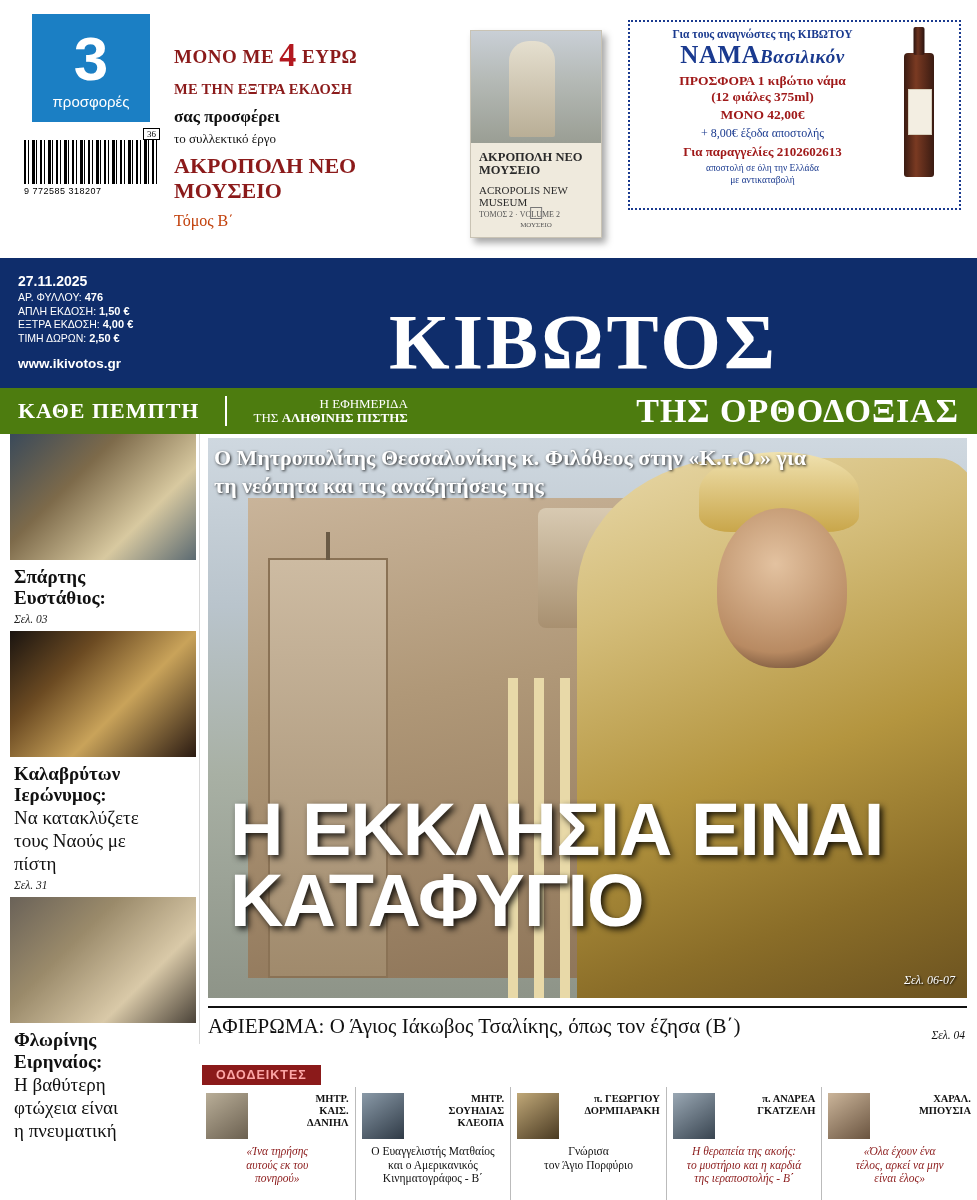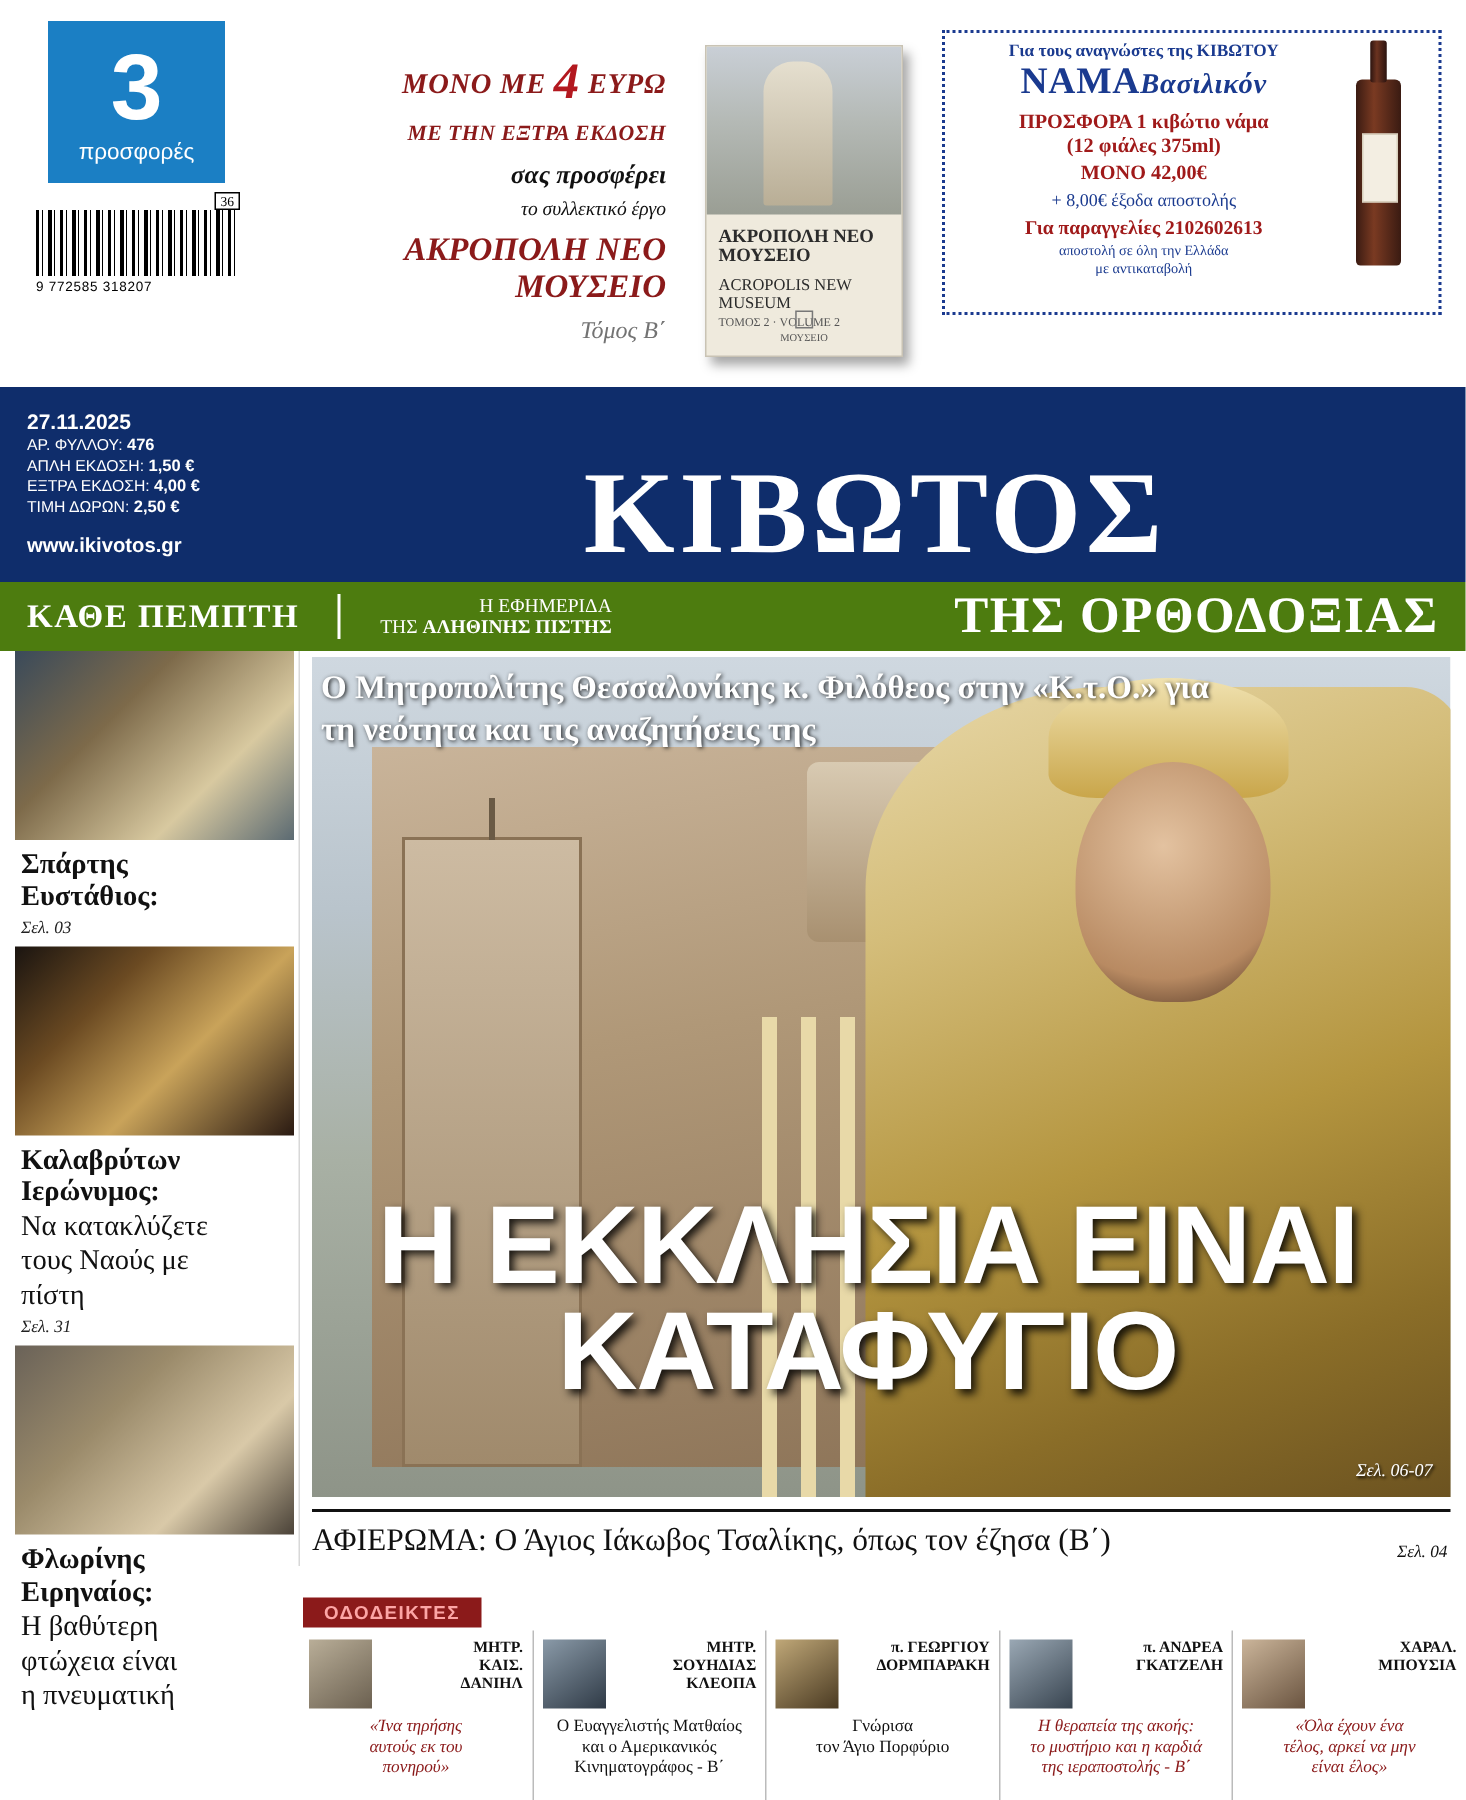--- a/index.html
+++ b/index.html
@@ -26,28 +26,28 @@
   .barcode { margin-top: 18px; width: 134px; height: 52px; position:relative; }
   .barcode .bars {
     height: 44px; width:134px;
     background: repeating-linear-gradient(to right,
       #000 0 2px, #fff 2px 4px, #000 4px 5px, #fff 5px 8px,
       #000 8px 11px, #fff 11px 12px, #000 12px 13px, #fff 13px 16px);
   }
   .barcode .code { font-size: 9px; font-family:"Liberation Sans", sans-serif; letter-spacing: .5px; margin-top:2px;}
   .barcode .side { position:absolute; right:-2px; top:-12px; font-size:9px; border:1px solid #000; padding:0 3px;}
 
-  .promo-mid { width: 270px; padding-top: 22px; text-align:right; color:#8b1a1a;font-style:italic; }
+  .promo-mid { width: 270px; padding-top: 22px; text-align:left; color:#8b1a1a; }
   .promo-mid .l1 { font-size: 19px; font-weight:bold; letter-spacing:.5px; }
   .promo-mid .l1 .big { font-size: 34px; color:#b3181f; vertical-align:-3px; }
   .promo-mid .l2 { font-size: 14.5px; font-weight:bold; margin-top: 7px; letter-spacing:.3px;}
   .promo-mid .l3 { font-size: 17px; font-weight:bold; margin-top: 9px; color:#111; }
   .promo-mid .l4 { font-size: 13px; margin-top: 4px; color:#111; }
   .promo-mid .l5 { font-size: 22px; font-weight:bold; margin-top: 6px; color:#8b1a1a; line-height:1.15;}
-  .promo-mid .l6 { font-size: 16px; margin-top: 8px; color:#737373; }
+  .promo-mid .l6 { font-size: 16px; margin-top: 8px; color:#c2410c; }
 
   .promo-book { width: 168px; display:flex; align-items:flex-start; justify-content:center; padding-top:16px;}
   .book {
     width: 132px; height: 208px; background:#efeadd; border:1px solid #c9c3b4;
     box-shadow: 4px 5px 7px rgba(0,0,0,.35);
     position:relative; overflow:hidden;
   }
   .book .photo {
     height: 112px; background: linear-gradient(180deg,#c9cfd6 0%, #b4b9b5 45%, #9a9e94 100%);
     position:relative;
@@ -171,21 +171,21 @@
   .hero-headline {
     position:absolute; left:6px; top:6px; right:160px;
     font-size: 22px; font-weight:bold; color:#fff; line-height:1.25;
     text-shadow: 1px 1px 3px rgba(0,0,0,.85);
     font-family:"Liberation Serif", serif;
   }
   .hero-big {
     position:absolute; left:22px; bottom:62px; right:40px;
     font-size: 74px; font-weight:bold; color:#fff; line-height:.96;
     text-shadow: 3px 3px 6px rgba(0,0,0,.85);
-    font-family:"Liberation Sans", sans-serif; letter-spacing:-1px;text-align:center;
+    font-family:"Liberation Sans", sans-serif; letter-spacing:-1px;
   }
   .hero-sel {
     position:absolute; right:12px; bottom:10px; font-size: 12px; font-style:italic; color:#fff;
     text-shadow: 1px 1px 2px #000;
   }
   .afieroma {
     margin: 8px 10px 0 8px; border-top: 2px solid #111; padding-top: 6px;
     font-size: 21px; color:#111; position:relative; padding-right: 70px;
   }
   .afieroma .sel { position:absolute; right:2px; bottom:-2px; font-size: 11.5px; font-style:italic;}

